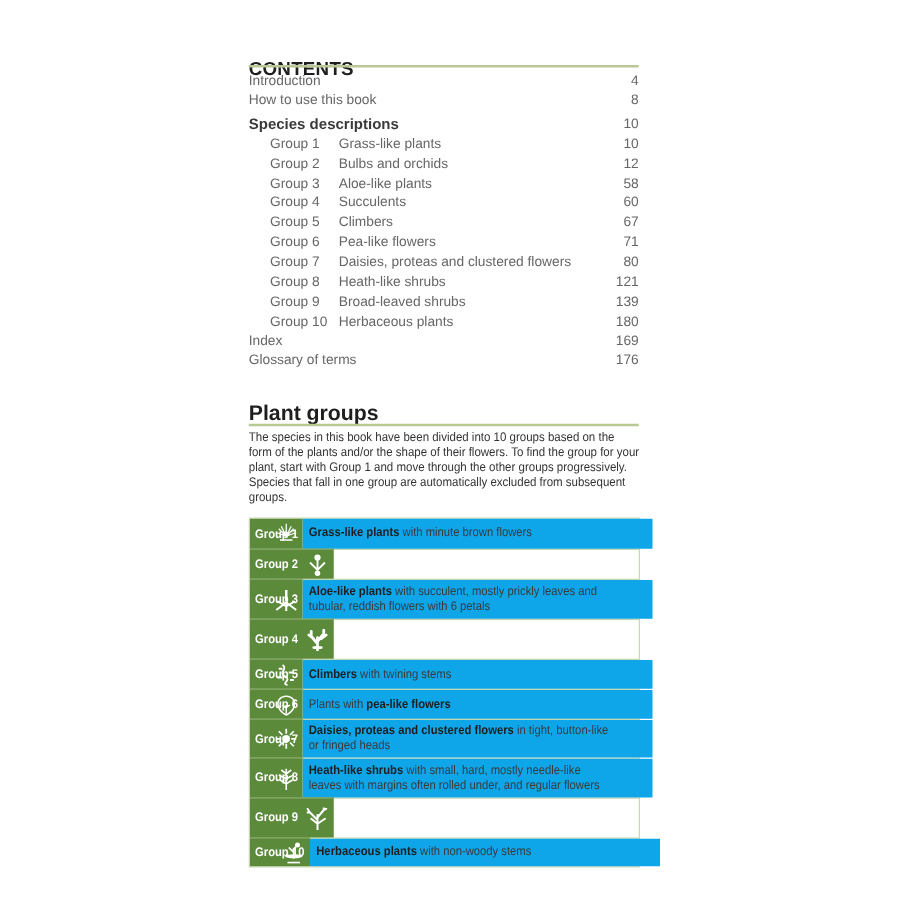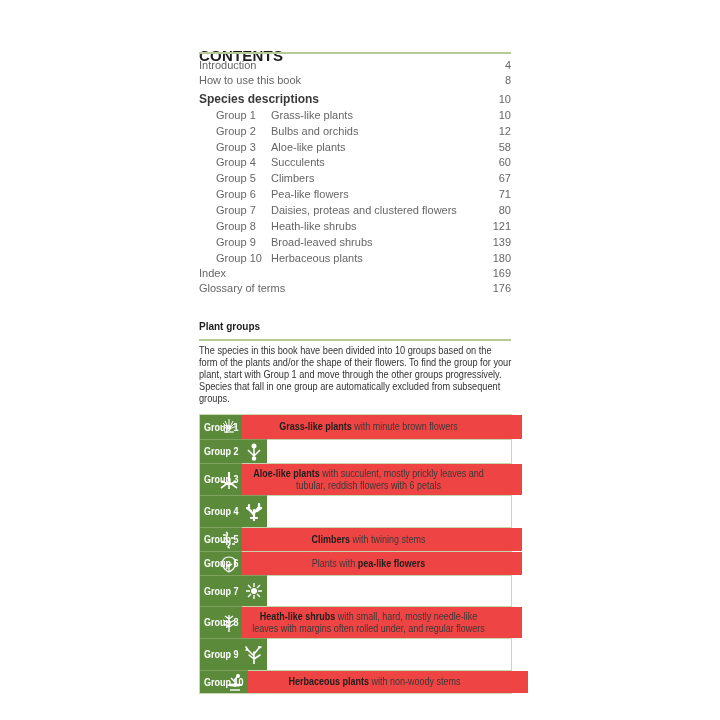--- a/index.html
+++ b/index.html
@@ -7,30 +7,30 @@
   .page { position:absolute; left:199px; top:0; width:312px; }
   .h-contents { position:absolute; top:32px; left:0; font-size:15px; font-weight:bold; color:#1e1e1e; letter-spacing:0.2px;margin-top:15px; }
   .rule { position:absolute; left:0; width:312px; height:2px; background:#b9c996; }
   .toc-row { position:absolute; left:0; width:312px; height:16px; font-size:11px; color:#666; line-height:16px;text-align:right; }
   .toc-row .lbl { position:absolute; left:0; }
   .toc-row .pg { position:absolute; right:0; }
   .toc-row.bold { font-size:12px; font-weight:bold; color:#3a3a3a; }
   .toc-row.bold .pg { font-weight:normal; font-size:11px; color:#666; }
   .toc-row .grp { position:absolute; left:17px; }
   .toc-row .gname { position:absolute; left:72px; }
-  .h-plant { position:absolute; top:321px; left:0; font-size:10px; font-weight:bold; color:#1e1e1e; }
+  .h-plant { position:absolute; top:321px; left:0; font-size:17px; font-weight:bold; color:#1e1e1e; }
   .intro { position:absolute; top:345px; left:0; width:312px; font-size:10px; line-height:12px; color:#333; font-family:"Liberation Sans", sans-serif; transform:scaleX(0.92); transform-origin:left top; width:340px; }
   .table { position:absolute; top:414px; left:0; width:311px; border:1px solid #c9d8b3; }
   .trow { display:flex; border-top:1px solid #c4d6ac; box-sizing:border-box; }
   .trow:first-child { border-top:none; }
   .tl { width:67px; background:#5a8a3a; color:#fff; display:flex; align-items:center; font-size:10px; font-weight:bold; padding-left:4px; box-sizing:border-box; position:relative; border-top:1px solid #7ea35f; margin-top:-1px; }
   .trow:first-child .tl { border-top:none; margin-top:0; }
   .tl .gl { white-space:nowrap; transform:scaleX(0.9); transform-origin:left center; }
   .tl .ico { position:absolute; right:4px; top:50%; transform:translateY(-50%); width:18px; height:18px; }
-  .tr { flex:1; background:#ef4444; color:#3a3a3a; font-size:10px; line-height:12px; padding:3px 5px; display:flex; align-items:center;text-align:center; }
+  .tr { flex:1; background:#0ea5e9; color:#3a3a3a; font-size:10px; line-height:12px; padding:3px 5px; display:flex; align-items:center; }
   .tr .txt { transform:scaleX(0.9); transform-origin:left center; width:270px; }
   .tr b { color:#1e1e1e; }
 </style>
 </head>
 <body>
 
 <div class="page">
   <div class="h-contents">CONTENTS</div>
   <div class="rule" style="top:52px"></div>
 
@@ -183,20 +183,23 @@
       <div class="trow" style="height: 31px;">
         <div class="tl">
           <span class="gl">Group 7</span>
           <svg class="ico" viewBox="0 0 18 18">
             <circle cx="9" cy="9" r="3" fill="#fff"></circle>
             <g stroke="#fff" stroke-width="1.4">
               <path d="M9 1v4M9 13v4M1 9h4M13 9h4M3 3l3 3M12 12l3 3M15 3l-3 3M6 12l-3 3"></path>
             </g>
           </svg>
         </div>
+        <div class="tr">
+          <span class="txt"><span></span><b>Daisies, proteas and clustered flowers</b><span> in tight, button-like or fringed heads</span></span>
+        </div>
       </div>
       <div class="trow" style="height: 32px;">
         <div class="tl">
           <span class="gl">Group 8</span>
           <svg class="ico" viewBox="0 0 18 18">
             <path d="M9 18V1M9 5L5 2M9 5l4-3M9 9L3 6M9 9l6-3M9 13L4 10M9 13l5-3" stroke="#fff" stroke-width="1.3" fill="none"></path>
           </svg>
         </div>
         <div class="tr">
           <span class="txt"><span></span><b>Heath-like shrubs</b><span> with small, hard, mostly needle-like leaves with margins often rolled under, and regular flowers</span></span>

